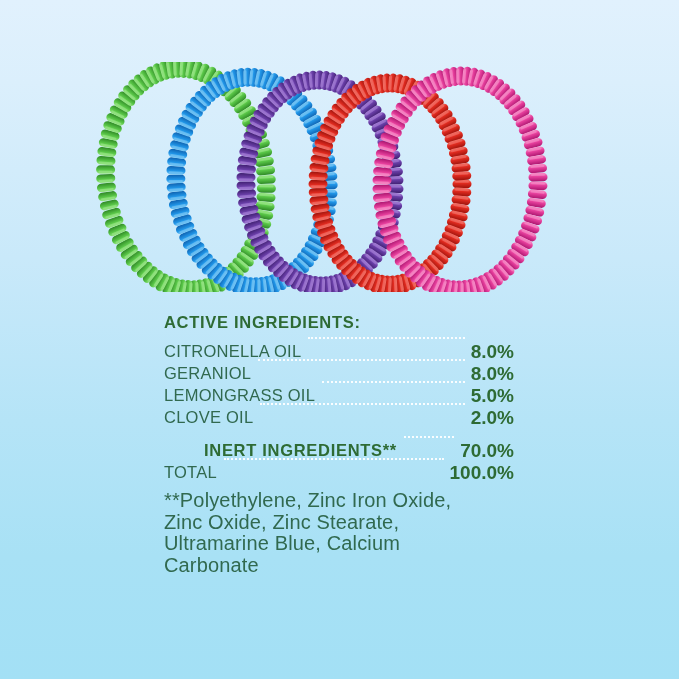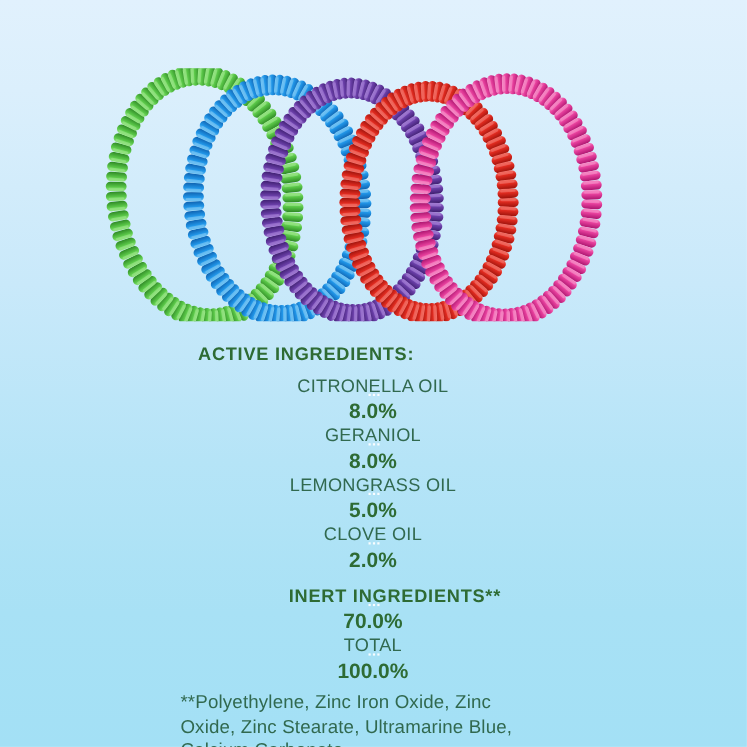--- a/index.html
+++ b/index.html
@@ -41,31 +41,30 @@
     left: 164px;
     top: 313px;
     width: 350px;
   }
 
   .section-heading {
     font-size: 16.5px;
     font-weight: bold;
     letter-spacing: 0.7px;
     color: #2e6b34;
-    margin: 0 0 9px 16px;
+    margin: 0 0 9px 0;
     white-space: nowrap;
   }
 
   .ing-row {
     display: flex;
-    align-items: center;
+    align-items: flex-start;
     width: 350px;
     margin-bottom: 1px;
     line-height: 21px;
-    flex-direction: column;
   }
   .ing-name {
     font-size: 16.5px;
     color: #31694f;
     letter-spacing: 0.25px;
     white-space: nowrap;
     flex: 0 0 auto;
   }
   .ing-leader {
     flex: 1 1 auto;
@@ -92,21 +91,21 @@
     font-size: 16.5px;
     margin-left: 40px;
   }
 
   .spacer-row {
     height: 11px;
   }
 
   #footnote {
     margin-top: 7px;
-    font-size: 17px;
+    font-size: 20px;
     line-height: 21.5px;
     color: #31694f;
     width: 330px;
     letter-spacing: 0.15px;
   }
 </style>
 </head>
 <body>
 
 <div id="product-card">

